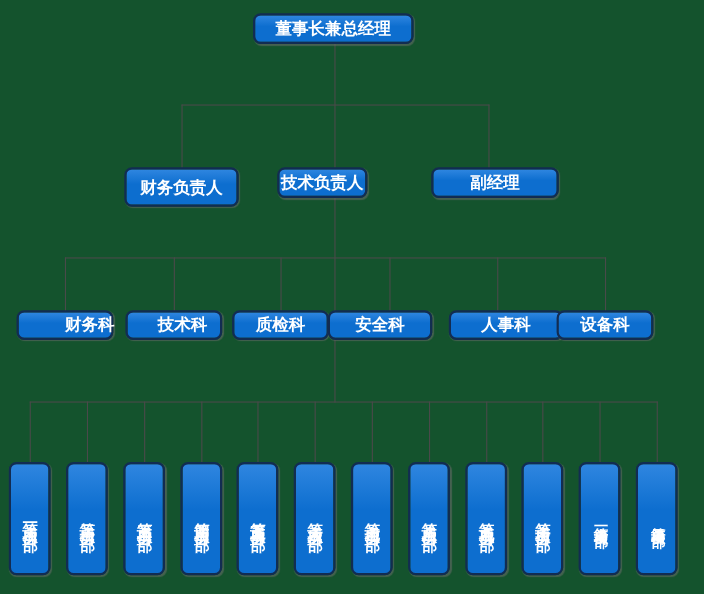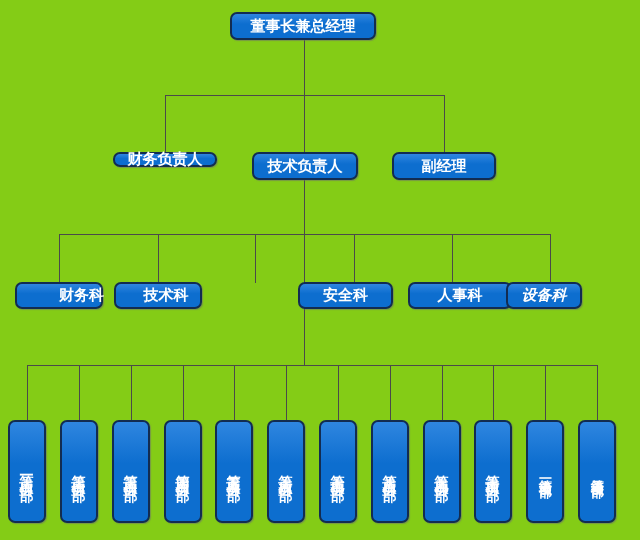--- a/index.html
+++ b/index.html
@@ -4,21 +4,21 @@
 <style>
   html,body{margin:0;padding:0;}
   body{
     font-family:"DejaVu Sans","Liberation Sans",sans-serif;
     background:#ffffff;
   }
   .canvas{
     position:relative;
     width:640px;
     height:540px;
-    background:#84cc16;
+    background:#14532d;
     overflow:hidden;
   }
   .line{
     position:absolute;
     background:var(--line-color,#4a4a4a);
   }
   .node{
     position:absolute;
     display:flex;
     align-items:center;
@@ -74,29 +74,30 @@
   <div class="line" style="left:286px;top:365px;width:1px;height:56px;"></div>
   <div class="line" style="left:338px;top:365px;width:1px;height:56px;"></div>
   <div class="line" style="left:390px;top:365px;width:1px;height:56px;"></div>
   <div class="line" style="left:442px;top:365px;width:1px;height:56px;"></div>
   <div class="line" style="left:493px;top:365px;width:1px;height:56px;"></div>
   <div class="line" style="left:545px;top:365px;width:1px;height:56px;"></div>
   <div class="line" style="left:597px;top:365px;width:1px;height:56px;"></div>
 
   <div class="node" style="left:230px;top:12px;width:146px;height:28px;">董事长兼总经理</div>
 
-  <div class="node" style="left:113px;top:152px;width:104px;height:15px;">财务负责人</div>
-  <div class="node" style="left:252px;top:152px;width:106px;height:28px;">技术负责人</div>
-  <div class="node" style="left:392px;top:152px;width:104px;height:28px;">副经理</div>
+  <div class="node" style="left:113px;top:152px;width:104px;height:36px;">财务负责人</div>
+  <div class="node" style="left:252px;top:152px;width:82px;height:28px;">技术负责人</div>
+  <div class="node" style="left:392px;top:152px;width:116px;height:28px;">副经理</div>
 
   <div class="node" style="left:15px;top:282px;width:88px;height:27px;padding-left:45px;">财务科</div>
   <div class="node" style="left:114px;top:282px;width:88px;height:27px;padding-left:16px;">技术科</div>
+  <div class="node" style="left:211px;top:282px;width:88px;height:27px;">质检科</div>
   <div class="node" style="left:298px;top:282px;width:95px;height:27px;">安全科</div>
   <div class="node" style="left:408px;top:282px;width:104px;height:27px;">人事科</div>
-  <div class="node" style="left:506px;top:282px;width:76px;height:27px;font-style:italic;">设备科</div>
+  <div class="node" style="left:506px;top:282px;width:88px;height:27px;">设备科</div>
 
   <div class="node vnode" style="left:8px;top:420px;width:38px;height:103px;">第一项目部</div>
   <div class="node vnode" style="left:60px;top:420px;width:38px;height:103px;">第二项目部</div>
   <div class="node vnode" style="left:112px;top:420px;width:38px;height:103px;">第三项目部</div>
   <div class="node vnode" style="left:164px;top:420px;width:38px;height:103px;">第四项目部</div>
   <div class="node vnode" style="left:215px;top:420px;width:38px;height:103px;">第五项目部</div>
   <div class="node vnode" style="left:267px;top:420px;width:38px;height:103px;">第六项目部</div>
   <div class="node vnode" style="left:319px;top:420px;width:38px;height:103px;">第七项目部</div>
   <div class="node vnode" style="left:371px;top:420px;width:38px;height:103px;">第八项目部</div>
   <div class="node vnode" style="left:423px;top:420px;width:38px;height:103px;">第九项目部</div>

